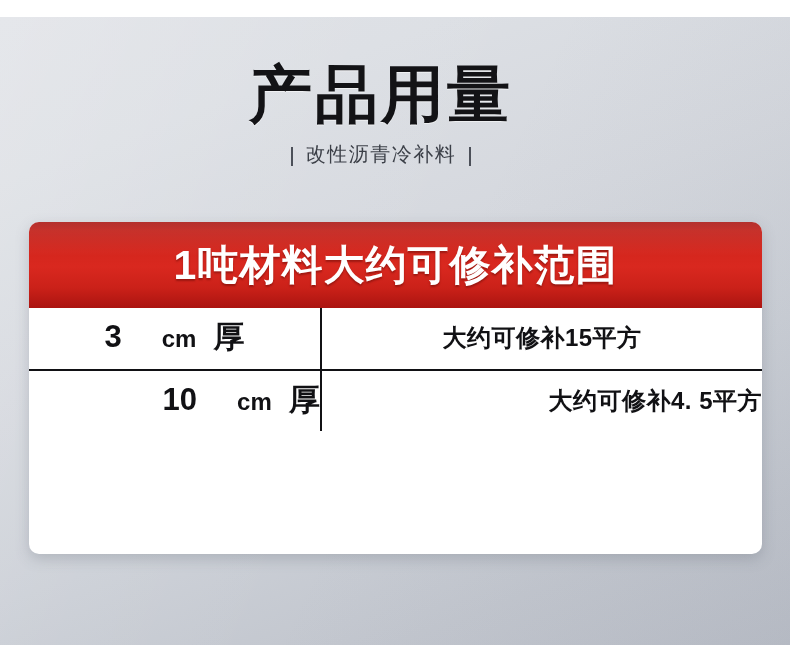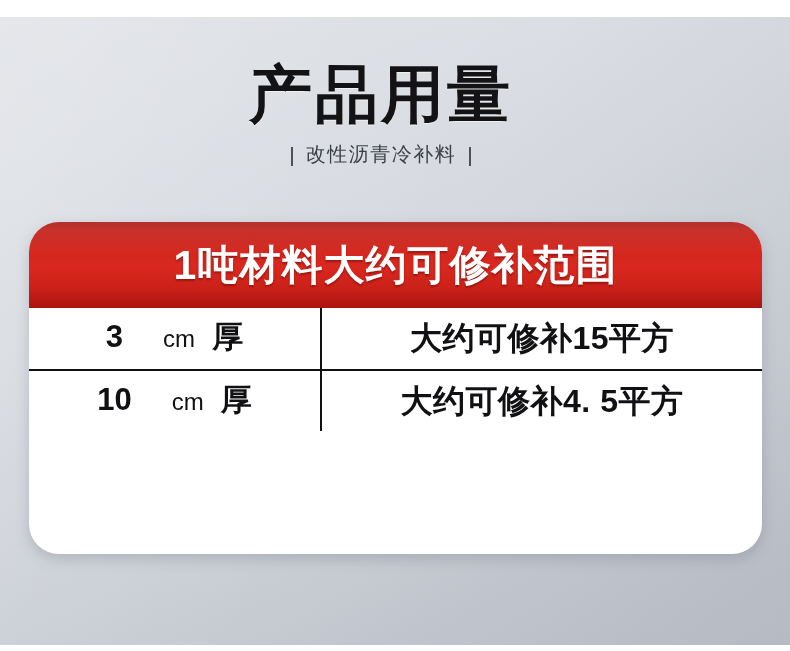--- a/index.html
+++ b/index.html
@@ -97,21 +97,21 @@
     letter-spacing: 1.5px;
   }
 
   
   #card {
     position: absolute;
     left: 29px;
     top: 222px;
     width: 733px;
     height: 332px;
-    border-radius: 30px;
+    border-radius: 10px;
     background: #ffffff;
     box-shadow: 0 5px 14px rgba(90,96,110,0.26);
     overflow: hidden;
     z-index: 3;
   }
 
   
   #banner {
     position: relative;
     width: 100%;
@@ -159,40 +159,40 @@
 
   #spec-table td {
     border-bottom: 2.5px solid #111114;
     border-right: 2.5px solid #111114;
     vertical-align: middle;
     text-align: center;
     padding: 0;
     background: #ffffff;
   }
   #spec-table td:last-child { border-right: none; }
-  #spec-table tr:last-child td { border-bottom: none; }
+  #spec-table tr:last-child td { border-bottom: none; text-align: right; }
 
   .col-thickness { width: 292px; }
   .col-coverage  { width: 441px; }
 
   .cell-thickness {
     font-size: 31px;
     line-height: 36px;
     font-weight: 700;
     color: #111114;
     white-space: pre;
   }
   .cell-thickness .unit {
     font-size: 24px;
-    font-weight: 400;
+    font-weight: 700;
     margin-left: 40px;
   }
 
   .cell-coverage {
-    font-size: 32px;
+    font-size: 24px;
     line-height: 38px;
     font-weight: 700;
     color: #111114;
     letter-spacing: 0.5px;
     white-space: pre;
   }
 </style>
 </head>
 <body>
 

